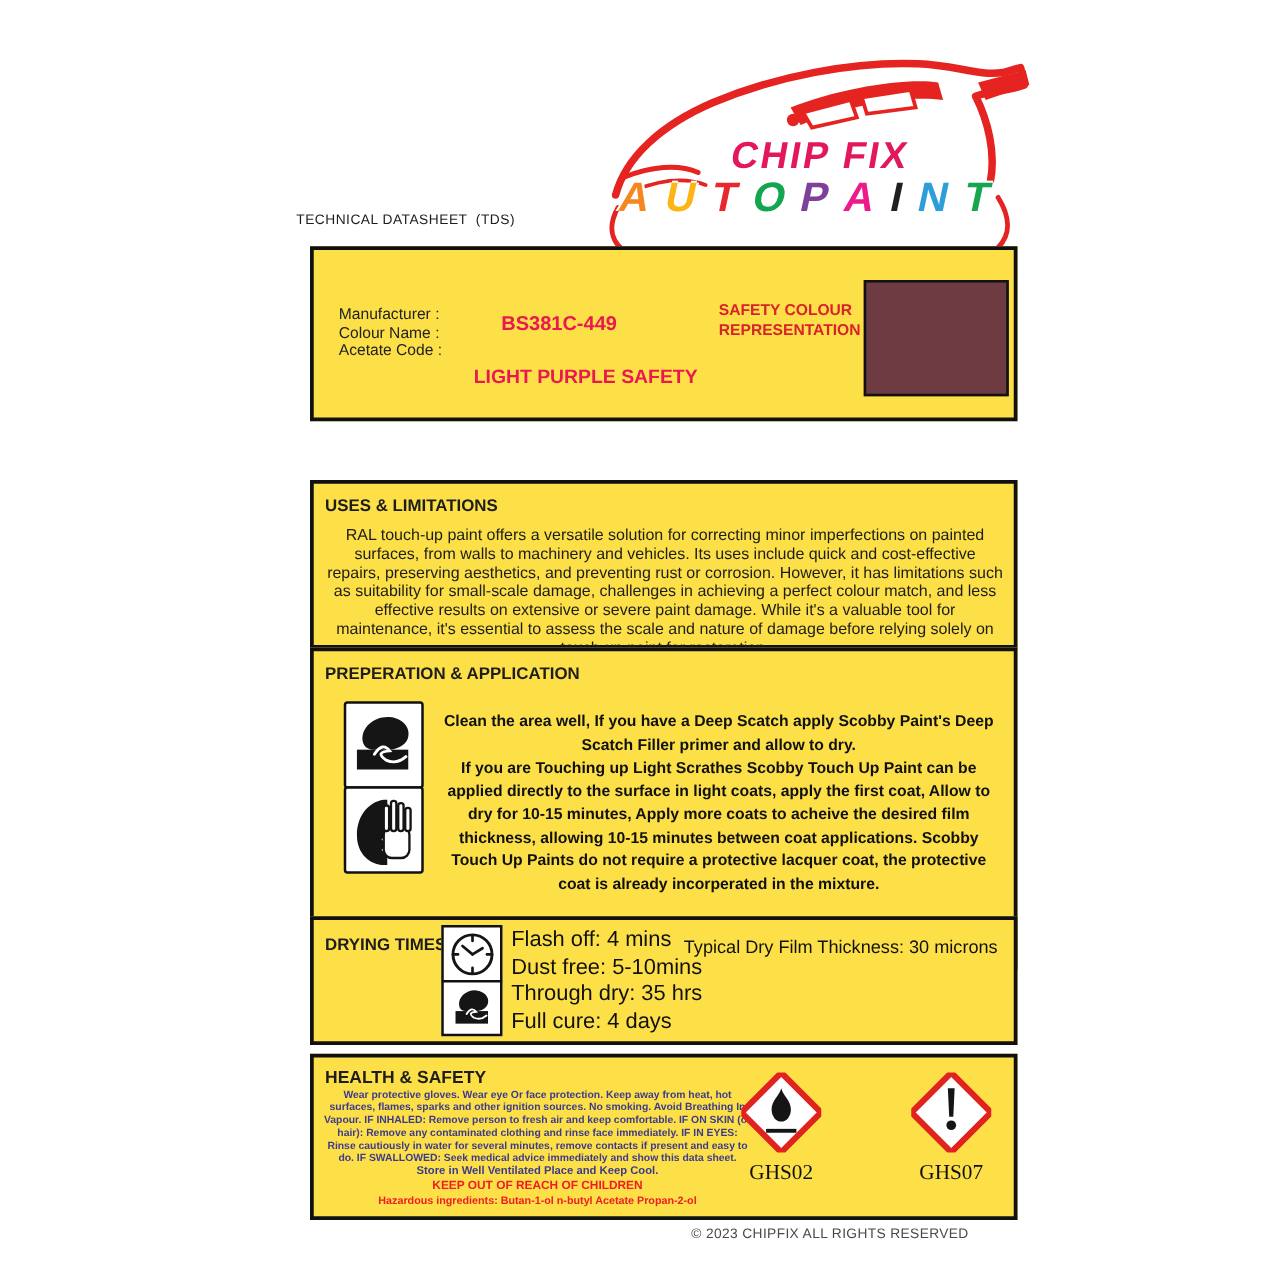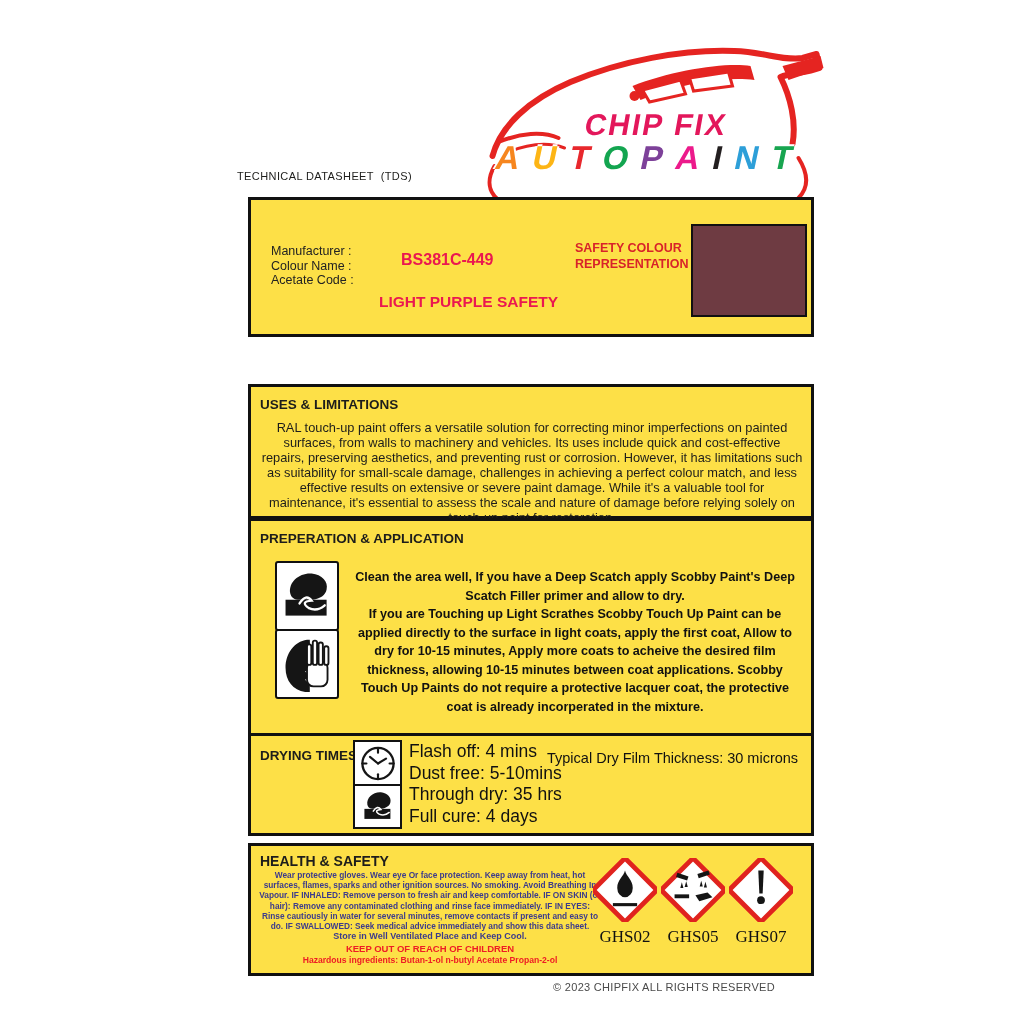--- a/index.html
+++ b/index.html
@@ -218,36 +218,20 @@
         <svg width="64" height="64" viewBox="0 0 66 66">
           <rect x="9.8" y="9.8" width="46.4" height="46.4" rx="2.5" transform="rotate(45 33 33)" fill="#fff" stroke="#e0231e" stroke-width="5"></rect>
           <path fill="#151515" d="M33 13 c1.5 6.5 8 9.5 8 18 a8 9.5 0 1 1 -16 0 c0 -8.5 6.5 -11.5 8 -18 z"></path>
           <rect x="20.5" y="46.5" width="25" height="3.2" fill="#151515"></rect>
         </svg>
         <span class="ghs-label">GHS02</span>
       </div>
       <div class="ghs">
         <svg width="64" height="64" viewBox="0 0 66 66">
           <rect x="9.8" y="9.8" width="46.4" height="46.4" rx="2.5" transform="rotate(45 33 33)" fill="#fff" stroke="#e0231e" stroke-width="5"></rect>
-          <g fill="#151515">
-            <rect x="16" y="17" width="12" height="4.5" transform="rotate(18 22 19)"></rect>
-            <rect x="38" y="14.5" width="12" height="4.5" transform="rotate(-18 44 17)"></rect>
-            <path d="M21.5 25 l1.6 6 l-3.2 0 z"></path>
-              <path d="M26 24 l1.6 6 l-3.2 0 z"></path>
-            <path d="M41.5 23.5 l1.6 6 l-3.2 0 z"></path>
-              <path d="M45.8 24.5 l1.6 6 l-3.2 0 z"></path>
-            <rect x="14" y="37.5" width="15" height="4"></rect>
-            <path d="M35.5 38.5 l12.5 -3 l5 5 l-13.5 4 z"></path>
-          </g>
-        </svg>
-        <span class="ghs-label">GHS05</span>
-      </div>
-      <div class="ghs">
-        <svg width="64" height="64" viewBox="0 0 66 66">
-          <rect x="9.8" y="9.8" width="46.4" height="46.4" rx="2.5" transform="rotate(45 33 33)" fill="#fff" stroke="#e0231e" stroke-width="5"></rect>
           <path fill="#151515" d="M30.2 13 h5.6 l-1.1 23.5 h-3.4 z"></path>
           <circle cx="33" cy="43.5" r="4" fill="#151515"></circle>
         </svg>
         <span class="ghs-label">GHS07</span>
       </div>
     </div>
   </div>
 
   <div class="footer">©  2023 CHIPFIX ALL RIGHTS RESERVED</div>
 </div>

